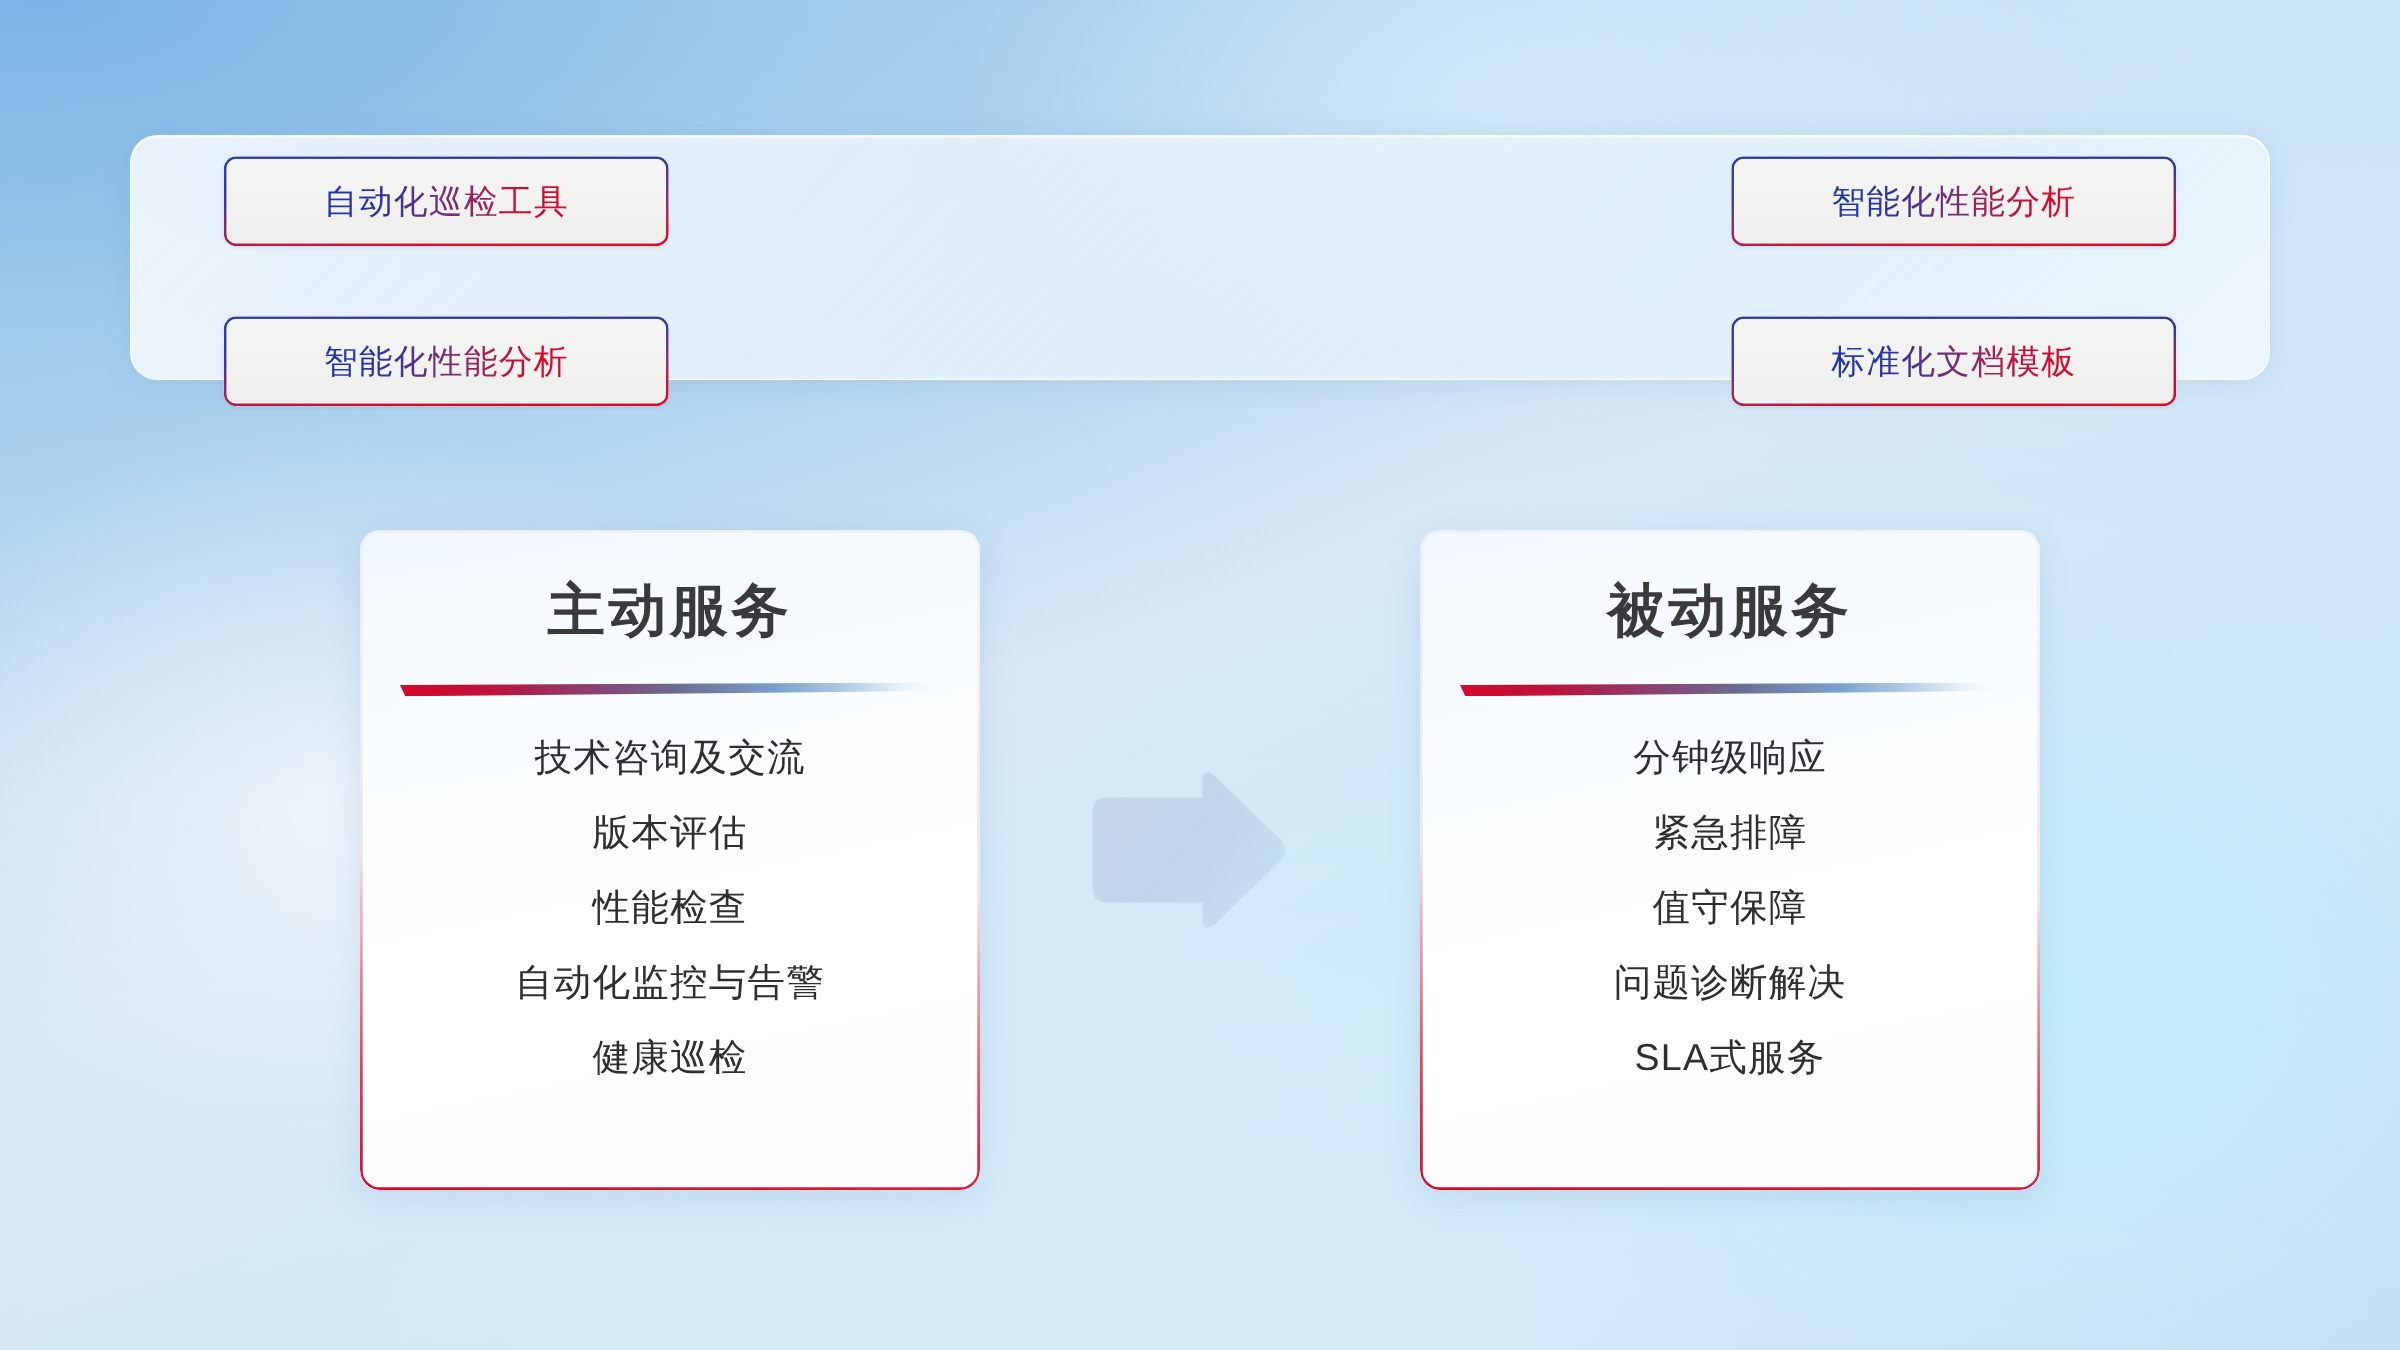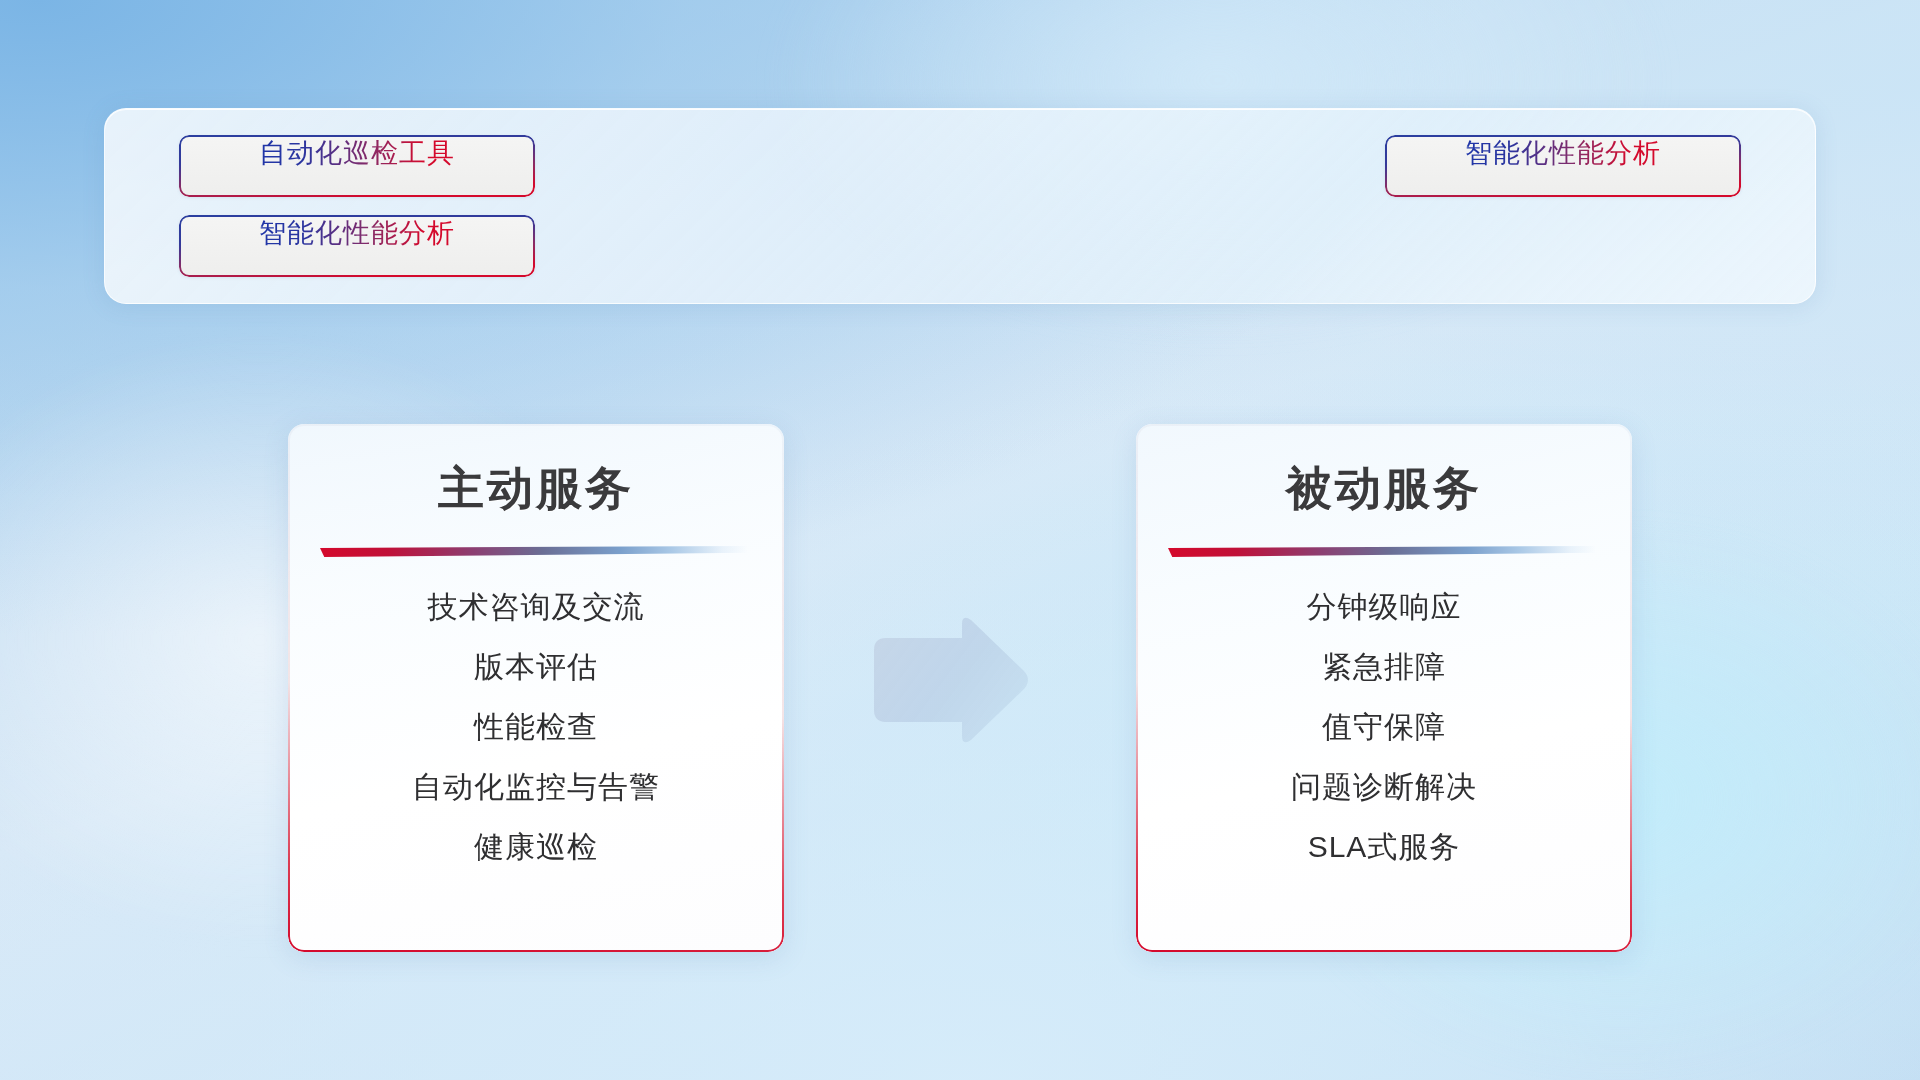--- a/index.html
+++ b/index.html
@@ -44,26 +44,27 @@
     border:1px solid rgba(255,255,255,.75);
     box-sizing:border-box;
     display:flex;flex-direction:column;justify-content:center;
     padding:0 74px;
   }
   .pill-row{display:flex;justify-content:space-between;}
   .pill-row + .pill-row{margin-top:18px;}
 
   .pill{
     position:relative;
-    width:356px;height:62px;
+    width:356px;height:72px;
     border-radius:10px;
     background:linear-gradient(180deg,#f5f5f4 0%,#f1f1f0 55%,#eeeeed 100%);
-    display:flex;align-items:flex-start;justify-content:center;
+    display:flex;align-items:center;justify-content:center;
     box-sizing:border-box;
     box-shadow:0 1px 3px rgba(90,120,160,.12);
+    margin-top:38px;
   }
   
   .pill::before{
     content:"";position:absolute;inset:0;border-radius:10px;padding:2px;
     background:linear-gradient(176deg,#2b3fa0 0%,#33399a 34%,#8d2a62 62%,#d4092c 86%,#d4092c 100%);
     -webkit-mask:linear-gradient(#000 0 0) content-box,linear-gradient(#000 0 0);
     -webkit-mask-composite:xor;mask-composite:exclude;
     pointer-events:none;
   }
   .pill-label{
@@ -140,20 +141,23 @@
         <span class="pill-label">自动化巡检工具</span>
       </div>
       <div class="pill">
         <span class="pill-label">智能化性能分析</span>
       </div>
     </div>
 
     <div class="pill-row">
       <div class="pill">
         <span class="pill-label">智能化性能分析</span>
+      </div>
+      <div class="pill">
+        <span class="pill-label">标准化文档模板</span>
       </div>
     </div>
 
   </div>
 
   <div class="card card-left">
     <div class="card-title">主动服务</div>
     <div class="card-divider">
       <div class="bar"></div>
     </div>

